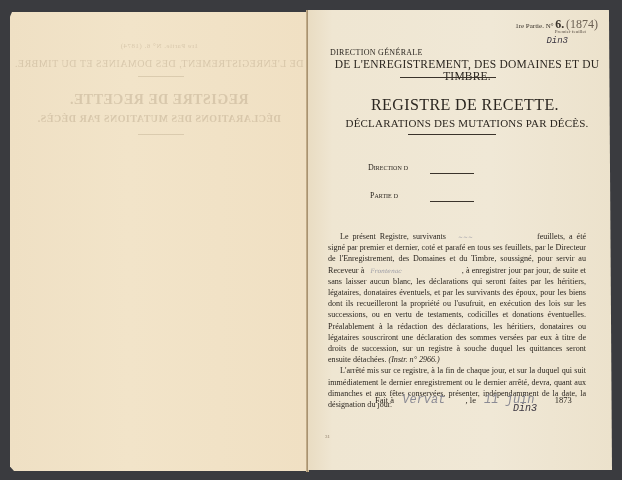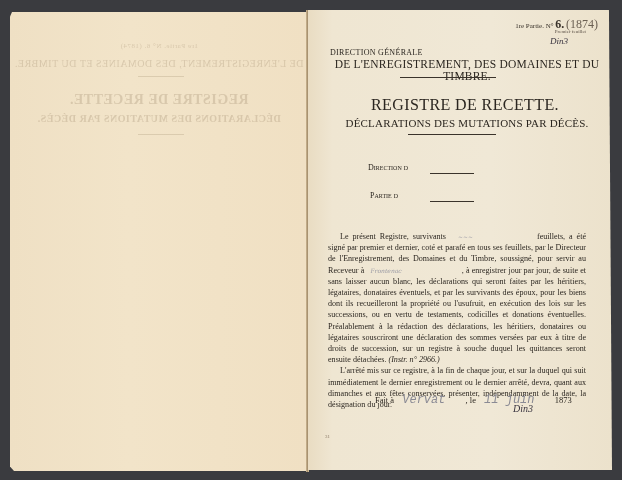--- a/index.html
+++ b/index.html
@@ -46,21 +46,21 @@
     }
     .corner-ref .num { font-size: 12px; font-weight: bold; }
     .corner-ref .year { font-size: 12px; color:#6a5f52; }
     .corner-sub {
       position: absolute; right: 26px; top: 19px; font-size: 5px; color:#5a5046;
     }
     .hand {
       font-family: "DejaVu Serif", serif; font-style: italic; color: #8a8a94;
     }
     .sig {
-      position: absolute; font-family: Liberation Serif, serif; font-style: italic;
+      position: absolute; font-family: Liberation Mono, monospace; font-style: italic;
       color: #3a3540; font-size: 10px;
     }
 
     .dg { position: absolute; top: 38px; left: 0; width: 100%; text-align: left; font-size: 8px; letter-spacing: 0.3px; padding-left: 22px; box-sizing: border-box; }
     .de { position: absolute; top: 48px; left: 0; width: 100%; text-align: center; font-size: 11.5px; letter-spacing: 0.2px; padding-left: 14px; box-sizing: border-box; }
     .rule { position: absolute; height: 1px; background: #3a332b; }
     .title { position: absolute; top: 86px; left: 0; width: 100%; text-align: center; font-size: 16px; letter-spacing: 0.4px; padding-left: 10px; box-sizing: border-box; }
     .subtitle { position: absolute; top: 107px; left: 0; width: 100%; text-align: center; font-size: 11px; letter-spacing: 0.2px; padding-left: 14px; box-sizing: border-box; }
     .field-label { position: absolute; font-size: 8px; font-variant: small-caps; margin-top: 6px; }
     .field-line { position: absolute; height: 1px; background: #3a332b; width: 44px; }

